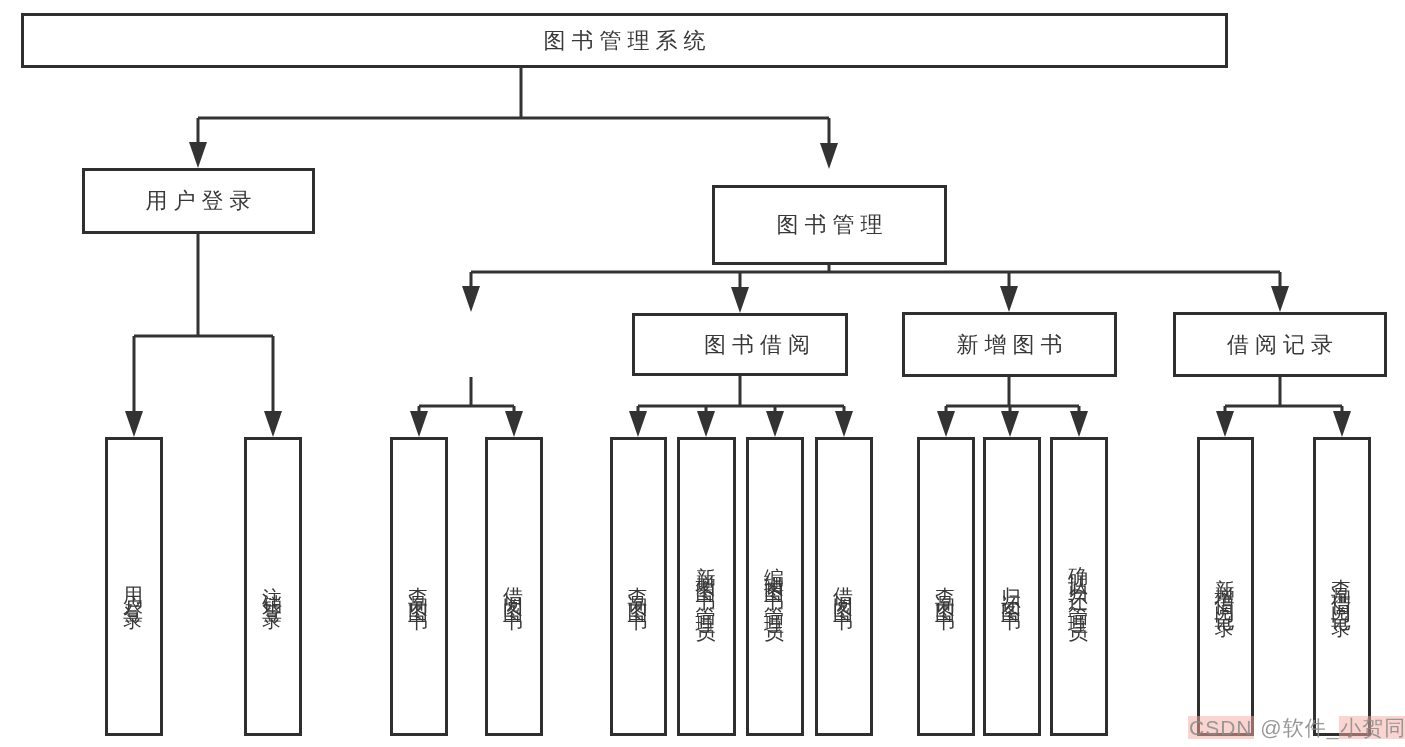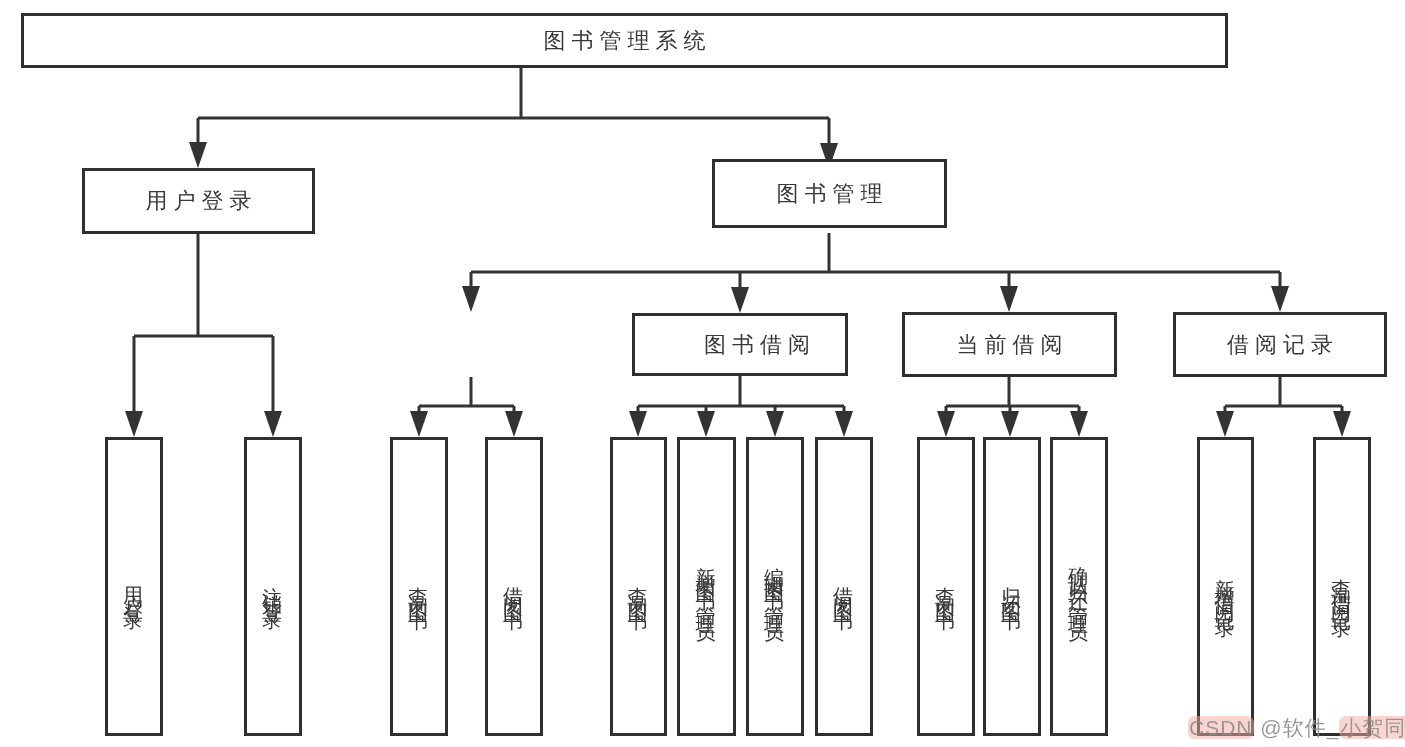--- a/index.html
+++ b/index.html
@@ -45,21 +45,21 @@
     left:1188px;top:714px;
     font-size:21px;
     color:#8f8f8f;
     letter-spacing:1px;
     white-space:nowrap;
     z-index:5;
     opacity:0.92;
   }
   #watermark .wm-hl{
     background:rgba(250,170,160,0.55);
-    border-radius:7px;
+    border-radius:0;
     padding:0 1px;
   }
 </style>
 </head>
 <body>
 
 <div id="stage">
 
   <svg id="connectors" viewBox="0 0 1405 747" xmlns="http://www.w3.org/2000/svg" aria-hidden="true">
     <g stroke="#333333" stroke-width="3" fill="none">
@@ -92,29 +92,29 @@
     </g>
   </svg>
 
   <div class="node hbox" style="left:21px;top:13px;width:1207px;height:55px;">
     <span>图书管理系统</span>
   </div>
 
   <div class="node hbox" style="left:82px;top:168px;width:233px;height:66px;">
     <span>用户登录</span>
   </div>
-  <div class="node hbox" style="left:712px;top:159px;width:235px;height:69px;">
+  <div class="node hbox" style="left:712px;top:185px;width:235px;height:80px;">
     <span>图书管理</span>
   </div>
 
   <div class="node hbox" style="left:632px;top:313px;width:216px;height:63px;padding-left:34px;">
     <span>图书借阅</span>
   </div>
   <div class="node hbox" style="left:902px;top:312px;width:215px;height:65px;">
-    <span>当前借阅</span>
+    <span>新增图书</span>
   </div>
   <div class="node hbox" style="left:1173px;top:312px;width:214px;height:65px;">
     <span>借阅记录</span>
   </div>
 
   <div class="node vbox" style="left:105px;top:437px;width:58px;height:299px;">
     <span>用户登录</span>
   </div>
   <div class="node vbox" style="left:244px;top:437px;width:58px;height:299px;">
     <span>注销登录</span>

